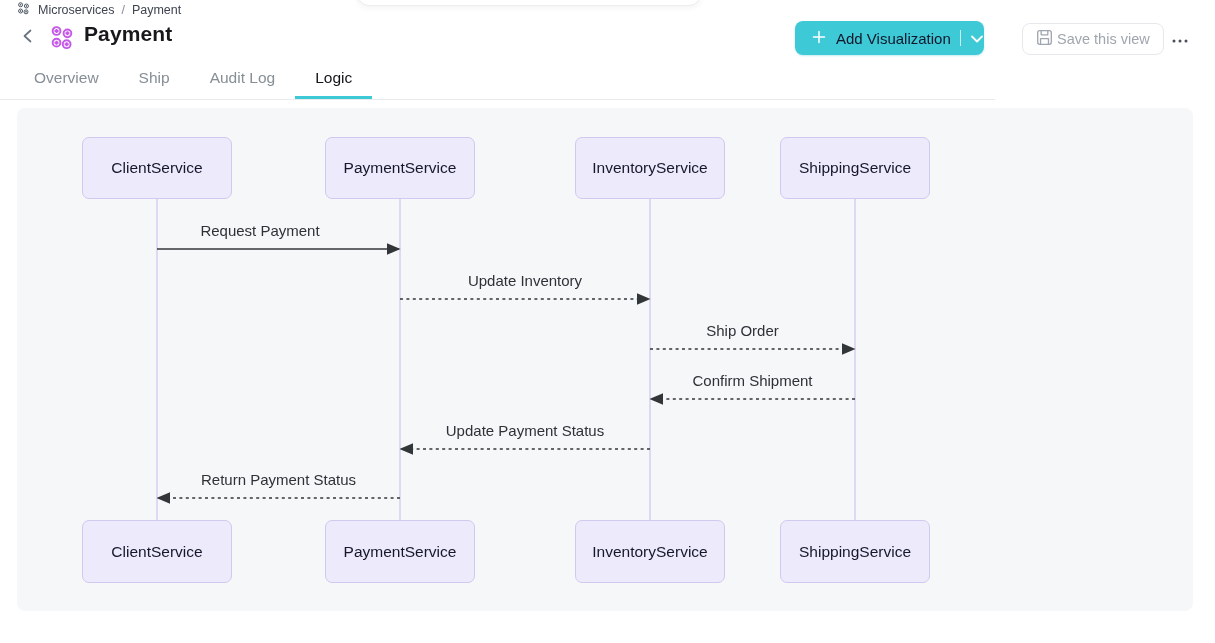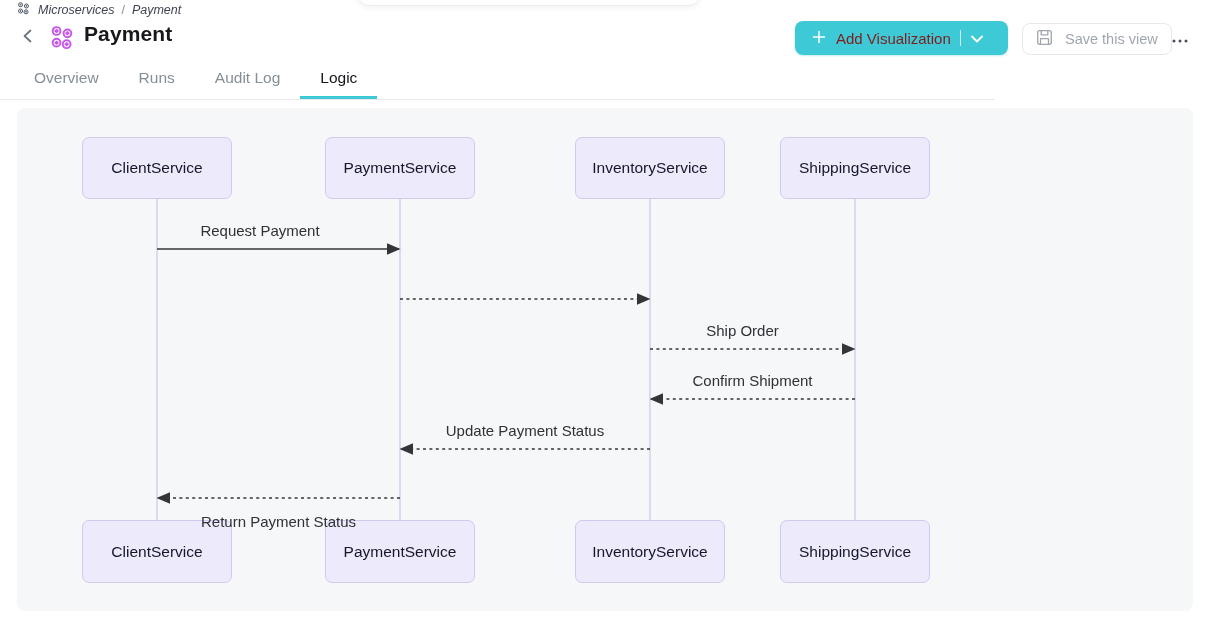--- a/index.html
+++ b/index.html
@@ -9,38 +9,38 @@
 
   
   .popover-edge { position:absolute; left:357px; top:-40px; width:344px; height:46px;
     background:#fff; border:1px solid #ededf0; border-radius:12px;
     box-shadow:0 2px 6px rgba(0,0,0,0.05); }
 
   
   .breadcrumb { position:absolute; left:16px; top:1px; display:flex; align-items:center; gap:7px;
     font-size:12.5px; color:#3f4450; }
   .breadcrumb .sep { color:#8a8f98; }
-  .crumb { cursor:default;font-style:italic; }
+  .crumb { cursor:default; }
 
   
   .back-btn { position:absolute; left:16px; top:26px; width:24px; height:24px;
     display:flex; align-items:center; justify-content:center; }
   .title-icon { position:absolute; left:48px; top:24px; width:28px; height:28px; }
   .page-title { position:absolute; left:84px; top:22px; font-size:21px; font-weight:700;
     color:#17181c; letter-spacing:0.1px; }
 
   
   .btn-addviz { position:absolute; left:795px; top:21px; height:34px;
-    display:flex; align-items:center; gap:9px; padding:0 24px 0 16px;
-    background:var(--accent,#3EC9D6); border:none; border-radius:8px; color:#7f1d1d;
+    display:flex; align-items:center; gap:9px; padding:0 0 0 16px;
+    background:var(--accent,#3EC9D6); border:none; border-radius:8px; color:#0f172a;
     font-size:15px; font-weight:500; font-family:inherit; cursor:pointer;
     box-shadow:0 1px 2px rgba(30,180,200,0.25); }
   .btn-addviz .vdiv { width:1.5px; height:16px; background:rgba(255,255,255,0.72); }
   .btn-save { position:absolute; left:1022px; top:23px; height:32px;
-    display:flex; align-items:center; gap:12px; padding:0 13px;
+    display:flex; align-items:center; gap:4px; padding:0 13px;
     background:#fff; border:1px solid #e6e8eb; border-radius:8px; color:#a0a6af;
     font-size:14.5px; font-family:inherit; cursor:pointer; }
   .btn-more { position:absolute; left:1164px; top:26px; width:32px; height:26px;
     display:flex; align-items:center; justify-content:center; background:transparent;
     border:none; cursor:pointer; }
 
   
   .tabs-row { position:absolute; left:0; top:62px; width:995px; height:38px;
     display:flex; align-items:flex-start; padding-left:14px;
     border-bottom:1px solid #e9eaec; }
@@ -136,21 +136,21 @@
       <svg width="18" height="6" viewBox="0 0 18 6">
         <circle cx="3" cy="3" r="1.5" fill="#4a5059"></circle>
           <circle cx="9" cy="3" r="1.5" fill="#4a5059"></circle>
           <circle cx="15" cy="3" r="1.5" fill="#4a5059"></circle>
       </svg>
     </span>
   </button>
 
   <div class="tabs-row" id="tabs">
       <div class="tab">Overview</div>
-      <div class="tab">Runs</div>
+      <div class="tab">Ship</div>
       <div class="tab">Audit Log</div>
       <div class="tab active">Logic</div>
     </div>
 
   <div class="panel" id="diagram">
       <svg width="1176" height="503">
         <defs>
           <marker id="arrowhead" markerWidth="9" markerHeight="7.6" refX="8" refY="3.8" orient="auto">
             <polygon points="0 0, 9 3.8, 0 7.6" fill="#333639"></polygon>
           </marker>
@@ -168,19 +168,20 @@
       </svg>
       <div class="actor-box" style="left: 65px; top: 29px; height: 62px;">ClientService</div>
       <div class="actor-box" style="left: 308px; top: 29px; height: 62px;">PaymentService</div>
       <div class="actor-box" style="left: 558px; top: 29px; height: 62px;">InventoryService</div>
       <div class="actor-box" style="left: 763px; top: 29px; height: 62px;">ShippingService</div>
       <div class="actor-box" style="left: 65px; top: 412px; height: 63px;">ClientService</div>
       <div class="actor-box" style="left: 308px; top: 412px; height: 63px;">PaymentService</div>
       <div class="actor-box" style="left: 558px; top: 412px; height: 63px;">InventoryService</div>
       <div class="actor-box" style="left: 763px; top: 412px; height: 63px;">ShippingService</div>
       <div class="msg-label" style="left: 140px; width: 206px; top: 114px;">Request Payment</div>
+      <div class="msg-label" style="left: 383px; width: 250px; top: 164px;">Update Inventory</div>
       <div class="msg-label" style="left: 633px; width: 185px; top: 214px;">Ship Order</div>
       <div class="msg-label" style="left: 383px; width: 250px; top: 314px;">Update Payment Status</div>
       <div class="msg-label" style="left: 633px; width: 205px; top: 264px;">Confirm Shipment</div>
-      <div class="msg-label" style="left: 140px; width: 243px; top: 363px; margin-top: 42px;">Return Payment Status</div>
+      <div class="msg-label" style="left: 140px; width: 243px; top: 363px;">Return Payment Status</div>
     </div>
 
 </div>
 
 </body></html>

